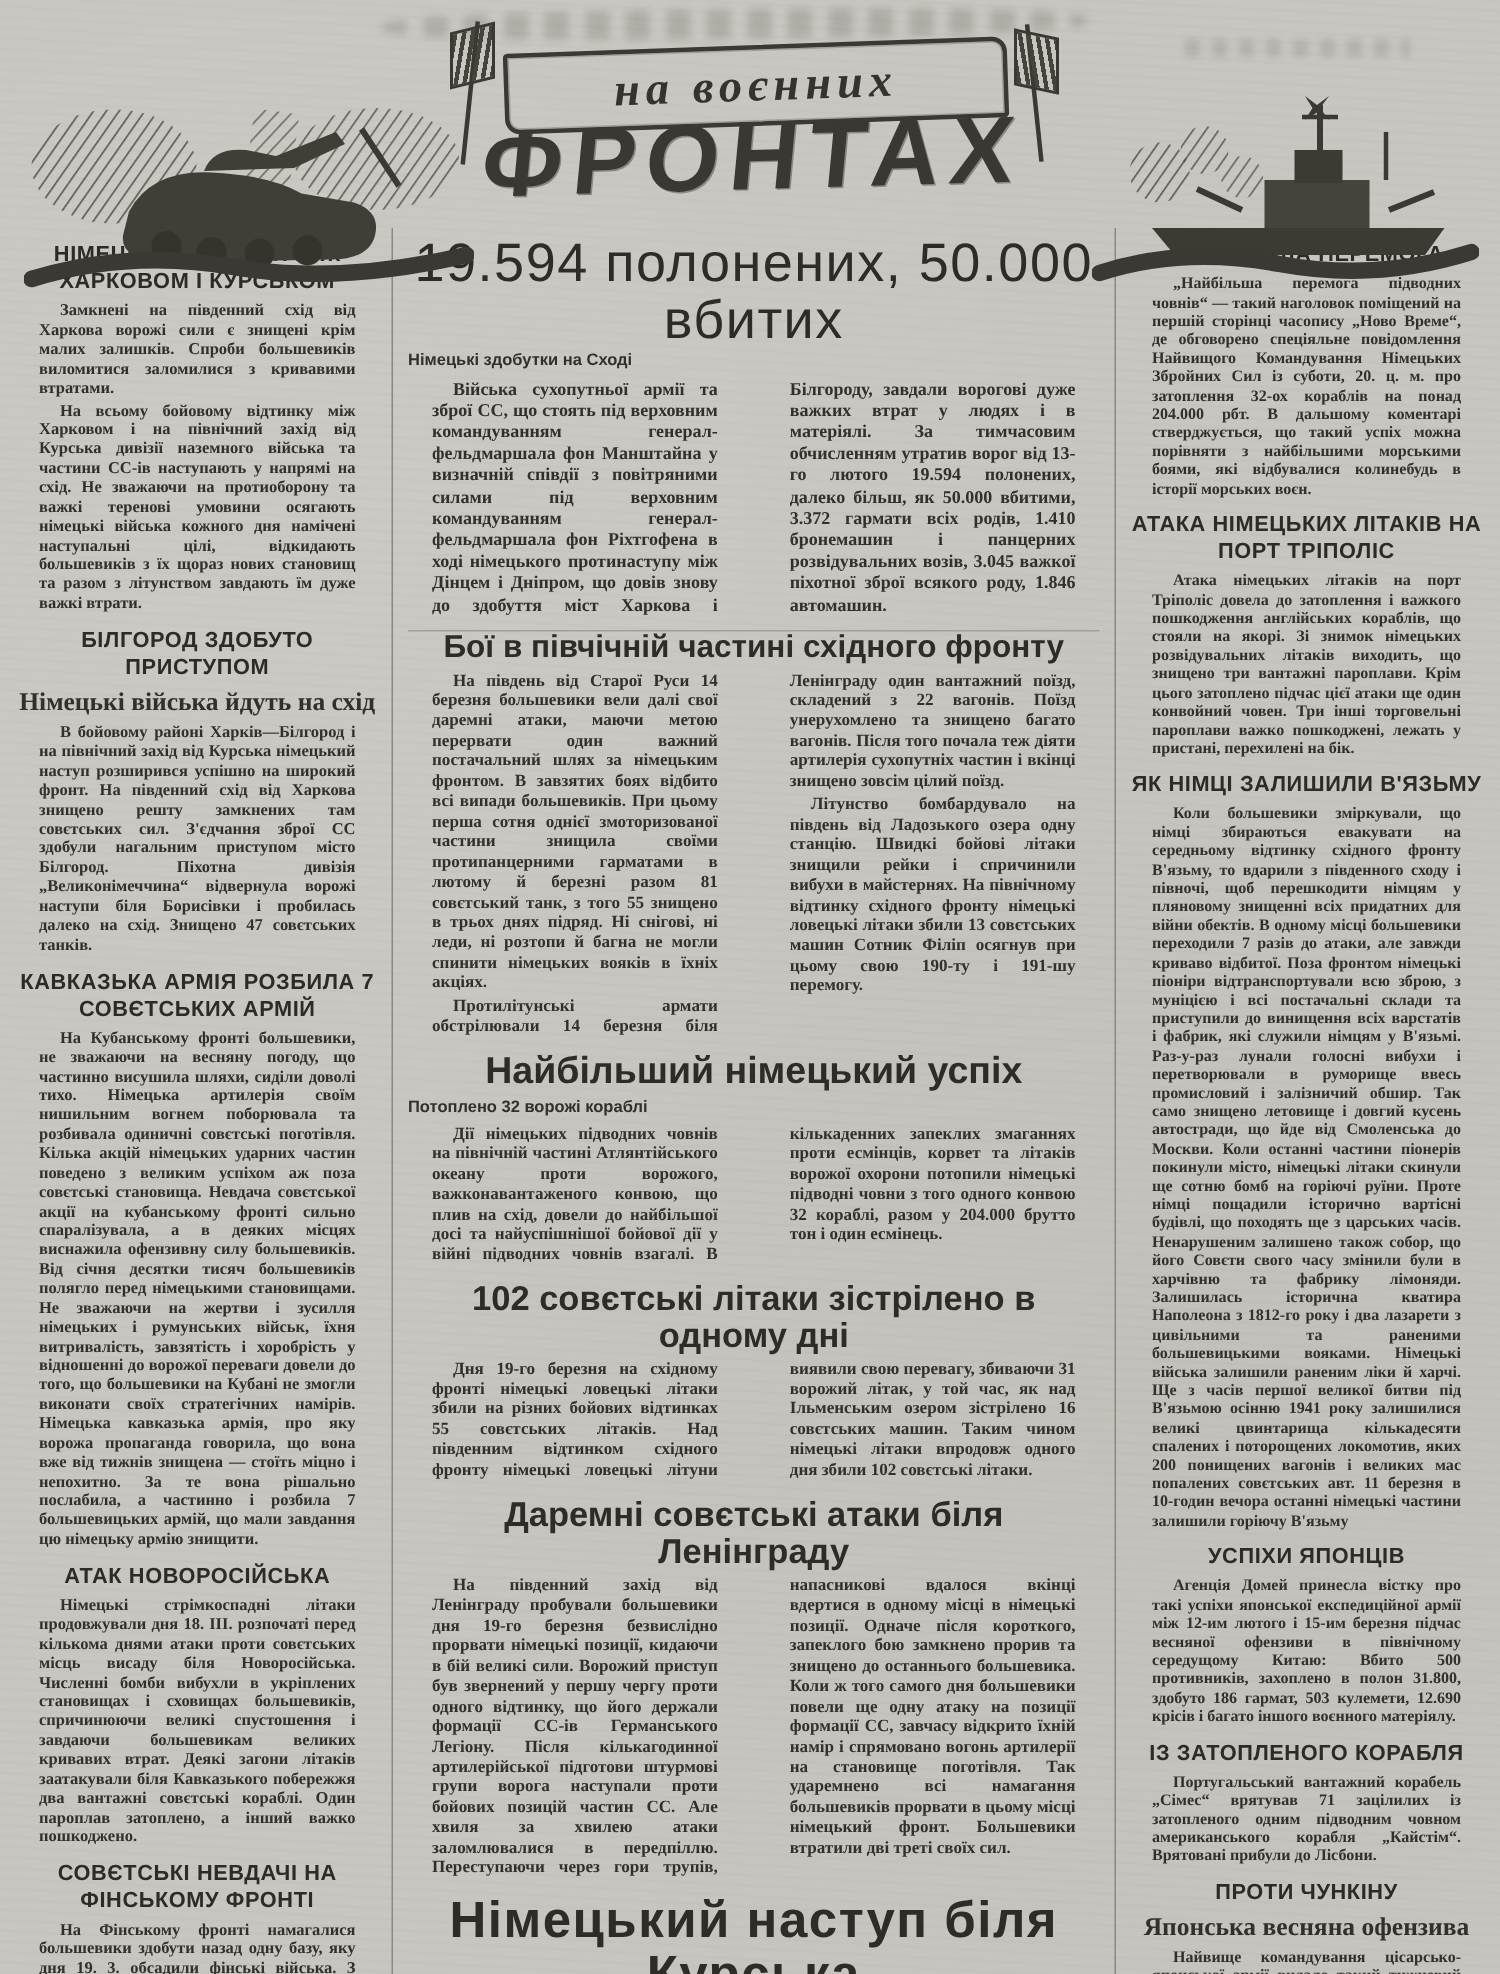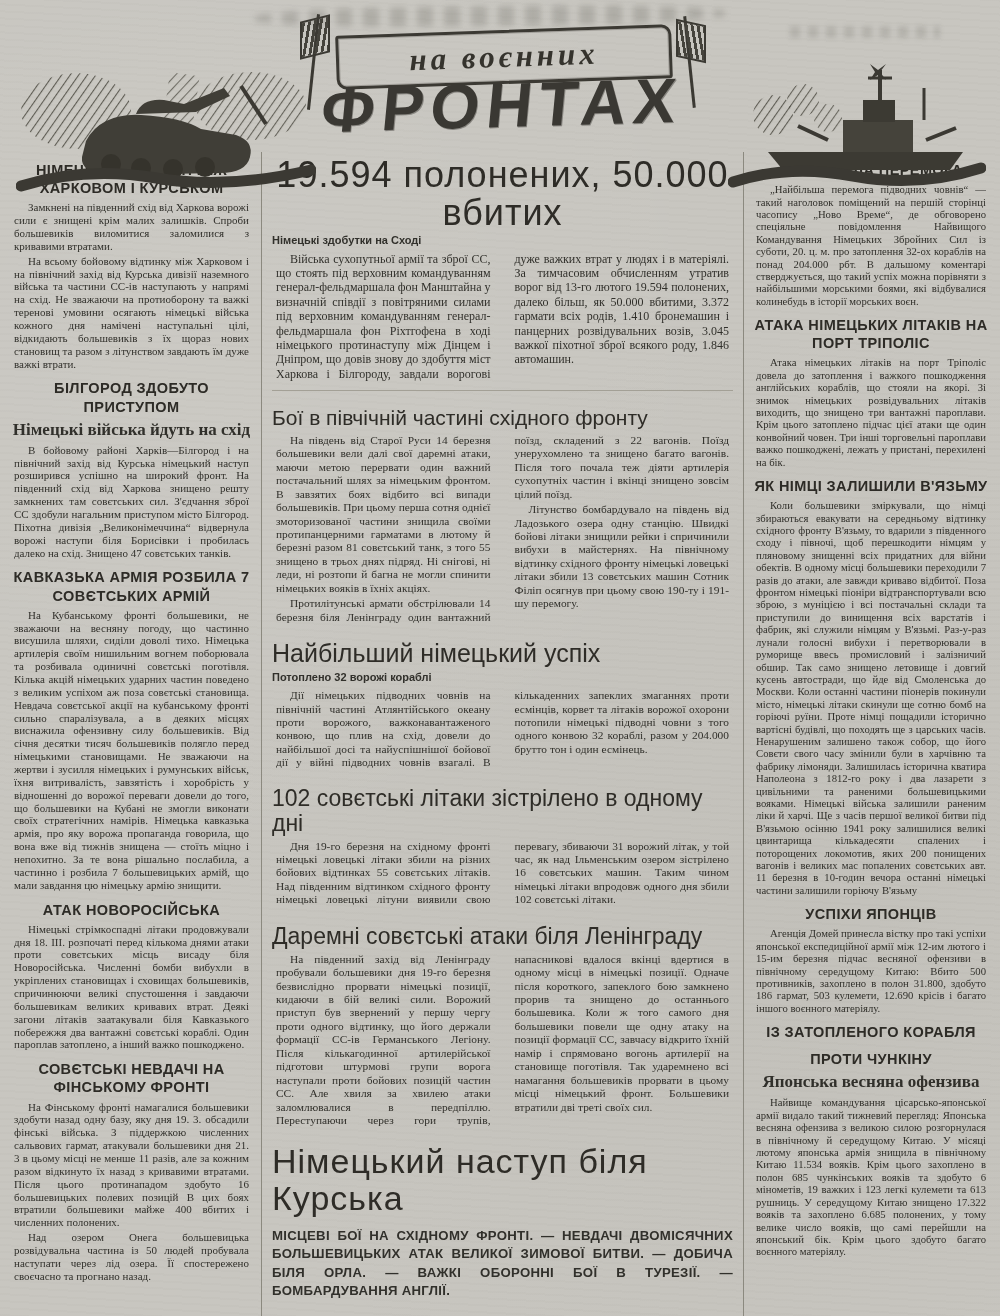--- a/index.html
+++ b/index.html
@@ -60,34 +60,34 @@
   .col-mid{width:482px;padding:0 10px;border-right:1px solid #8b897f;}
   .col-right{width:246px;padding-left:8px;}
   article{margin:0 0 9px;}
   h3,h4{margin:0;}
   .side-title{
     text-align:center;font-family:"Liberation Sans", sans-serif;
     font-weight:bold;font-size:14.5px;line-height:1.25;letter-spacing:.4px;
     margin:9px 0 4px;color:#2d2b26;
   }
   .side-sub{text-align:center;font-weight:bold;font-size:17px;margin:0 0 4px;}
-  .body p{margin:0 4px 2px;text-align:justify;text-indent:14px;font-weight:normal;}
+  .body p{margin:0 16px 2px;text-align:justify;text-indent:14px;font-weight:bold;}
   .left-body{font-size:11px;line-height:1.17;}
   .right-body{font-size:10.7px;line-height:1.16;}
   
   .main-head{
     text-align:center;font-family:"Liberation Sans", sans-serif;
     font-weight:normal;font-size:36px;line-height:1.05;letter-spacing:1px;color:#2e2c27;
     margin:4px 0 2px;
   }
   .main-sub{text-align:left;font-family:"Liberation Sans", sans-serif;
     font-weight:bold;font-size:11px;margin:0 0 6px;}
   .sec-head{
-    font-family:"Liberation Sans", sans-serif;
-    font-weight:normal;color:#2e2c27;line-height:1.08;margin:16px 0 4px;
+    text-align:center;font-family:"Liberation Sans", sans-serif;
+    font-weight:bold;color:#2e2c27;line-height:1.08;margin:0 0 4px;
   }
   .sz-22{font-size:21px;}
   .sz-25{font-size:25px;}
   .sz-23{font-size:23px;}
   .sz-35{font-size:34px;letter-spacing:1px;}
   .mid-rule{border-top:1px solid #a3a096;margin:4px 0 0;}
   .two-col{
     column-count:2;column-gap:16px;
     font-size:11.4px;line-height:1.18;
   }
@@ -277,20 +277,23 @@
 
       <article>
         <h3 class="side-title">УСПІХИ ЯПОНЦІВ</h3>
         <div class="body right-body">
             <p>Агенція Домей принесла вістку про такі успіхи японської експедиційної армії між 12-им лютого і 15-им березня підчас весняної офензиви в північному середущому Китаю: Вбито 500 противників, захоплено в полон 31.800, здобуто 186 гармат, 503 кулемети, 12.690 крісів і багато іншого воєнного матеріялу.</p>
           </div>
       </article>
 
       <article>
         <h3 class="side-title">ІЗ ЗАТОПЛЕНОГО КОРАБЛЯ</h3>
+        <div class="body right-body">
+            <p>Португальський вантажний корабель „Сімес“ врятував 71 зацілилих із затопленого одним підводним човном американського корабля „Кайстім“. Врятовані прибули до Лісбони.</p>
+          </div>
       </article>
 
       <article>
         <h3 class="side-title">ПРОТИ ЧУНКІНУ</h3>
         <h4 class="side-sub">Японська весняна офензива</h4>
         <div class="body right-body">
             <p>Найвище командування цісарсько-японської армії видало такий тижневий перегляд: Японська весняна офензива з великою силою розгорнулася в північному й середущому Китаю. У місяці лютому японська армія знищила в північному Китаю 11.534 вояків. Крім цього захоплено в полон 685 чункінських вояків та здобуто 6 мінометів, 19 важких і 123 легкі кулемети та 613 рушниць. У середущому Китаю знищено 17.322 вояків та захоплено 6.685 полонених, у тому велике число вояків, що самі перейшли на японський бік. Крім цього здобуто багато воєнного матеріялу.</p>
           </div>
       </article>
 

